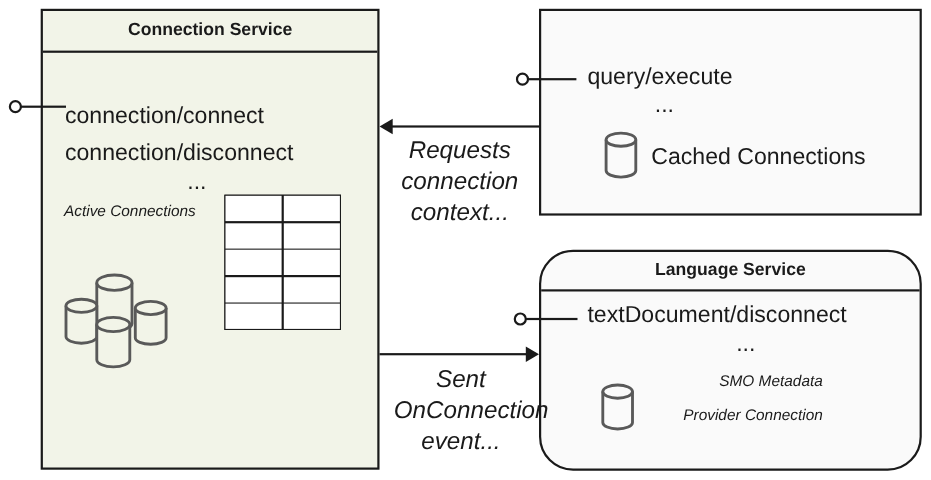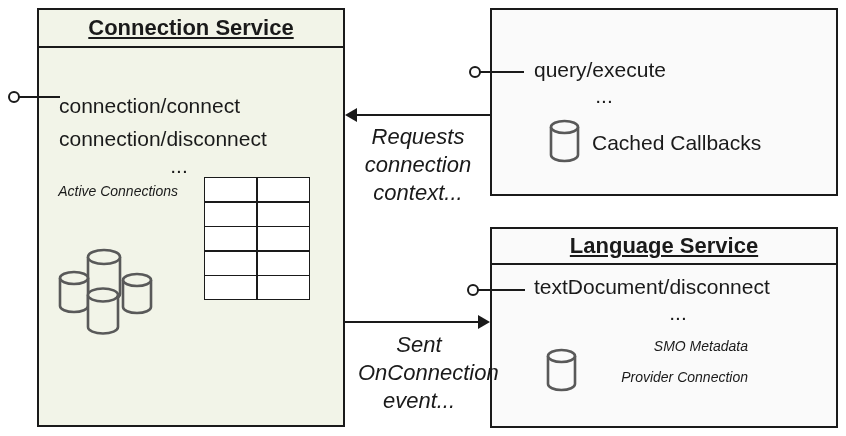--- a/index.html
+++ b/index.html
@@ -25,28 +25,28 @@
   .box{
     position:absolute;
     border:2px solid var(--border-color);
   }
   .box.green{background:var(--connection-fill);}
   .box.white{background:var(--service-fill);}
   .box-header{
     width:100%;
     border-bottom:2px solid var(--border-color);
     font-weight:bold;
-    font-size:22px;
-    display:flex;align-items:center;justify-content:center;text-decoration:underline;
+    font-size:16px;
+    display:flex;align-items:center;justify-content:center;
   }
   #connection-box{left:37px;top:8px;width:308px;height:419px;}
   #connection-box .box-header{height:38px;}
   #query-box{left:490px;top:8px;width:348px;height:188px;}
   #query-box .box-header{height:37px;}
-  #language-box{left:490px;top:227px;width:348px;height:201px;}
+  #language-box{left:490px;top:227px;width:348px;height:201px;border-radius:31px;}
   #language-box .box-header{height:36px;}
 
   .methods{position:absolute;font-size:21px;line-height:33px;}
   #connection-methods{left:20px;top:48px;width:240px;margin-top:31px;}
   #query-methods{left:42px;top:44px;width:140px;line-height:31px;}
   #language-methods{left:42px;top:42px;width:288px;line-height:31px;}
   .ellipsis-line{text-align:center;line-height:22px;}
 
   .center-label{position:absolute;text-align:right;font-size:14px;font-style:italic;}
   #active-connections-label{left:4px;top:166px;width:135px;line-height:31px;}
@@ -158,21 +158,21 @@
 
   <div class="box white" id="query-box">
     <div class="methods" id="query-methods">
       <div>query/execute</div>
       <div class="ellipsis-line">...</div>
     </div>
     <svg class="db-icon" id="query-db-icon" viewBox="0 0 32 46">
       <path class="cyl white-fill" d="M2 8 V36 A13.5 6 0 0 0 29 36 V8"></path>
       <ellipse class="cyl white-fill" cx="15.5" cy="8" rx="13.5" ry="6"></ellipse>
     </svg>
-    <div id="cached-label">Cached Callbacks</div>
+    <div id="cached-label">Cached Connections</div>
   </div>
 
   <div class="box white" id="language-box">
     <div class="box-header">Language Service</div>
     <div class="methods" id="language-methods">
       <div>textDocument/disconnect</div>
       <div class="ellipsis-line">...</div>
     </div>
     <svg class="db-icon" id="language-db-icon" viewBox="0 0 32 46">
       <path class="cyl white-fill" d="M2 8 V36 A13.5 6 0 0 0 29 36 V8"></path>

